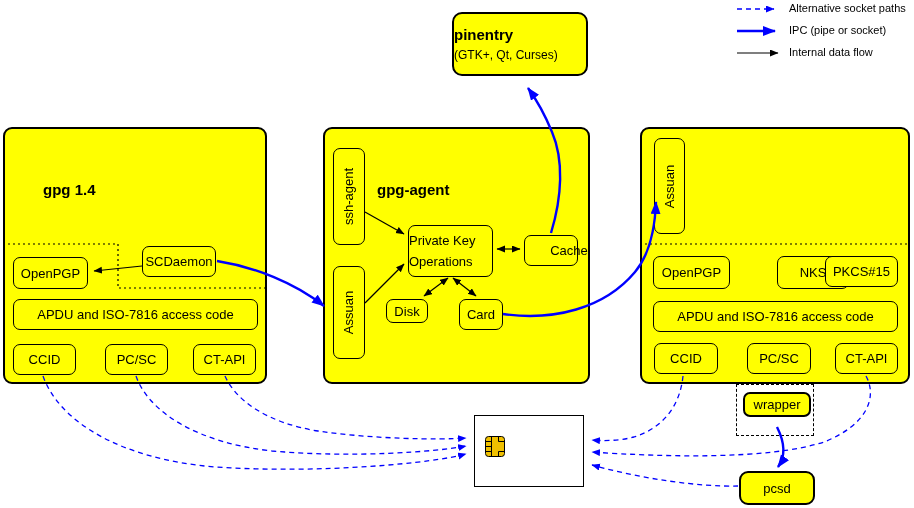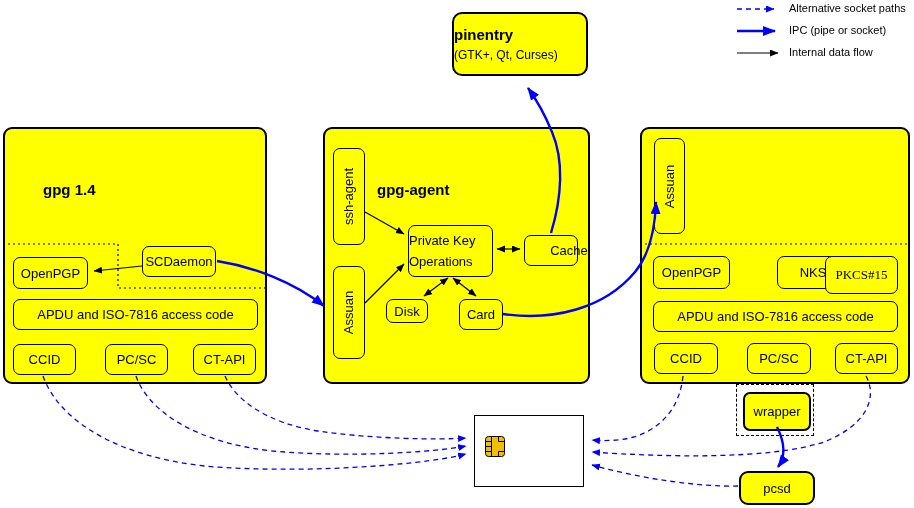--- a/index.html
+++ b/index.html
@@ -28,21 +28,21 @@
     background:#ffff00; border:2.5px solid #000; border-radius:10px;
     box-sizing:border-box; display:flex; flex-direction:column;
     justify-content:center; z-index:3;
   }
   .pinentry .t { font-weight:bold; font-size:15px; }
   .pinentry .s { font-size:12px; margin-top:5px; }
   .dashedrect {
     position:absolute; left:736px; top:384px; width:78px; height:52px;
     border:1.6px dashed #000; box-sizing:border-box; z-index:2;
   }
-  .wrapperbox { left:743px; top:392px; width:68px; height:39px; border-width:2px; }
+  .wrapperbox { left:743px; top:392px; width:68px; height:25px; border-width:2px; }
   .pcsdbox   { left:739px; top:471px; width:76px; height:34px; border-width:2.4px; border-radius:9px; }
   .smartcard {
     position:absolute; left:474px; top:415px; width:110px; height:72px;
     background:#ffffff; border:1.6px solid #000; box-sizing:border-box; z-index:3;
   }
   .chip { position:absolute; left:10px; top:20px; }
   .overlay { position:absolute; left:0; top:0; z-index:4; pointer-events:none; }
   .legendlabel {
     position:absolute; left:789px; font-size:11px; white-space:nowrap; z-index:3;
   }
@@ -83,21 +83,21 @@
   </div>
   <div class="node" style="left:524px; top:235px; width:54px; height:31px;padding-left:36px;">Cache</div>
   <div class="node" style="left:386px; top:299px; width:42px; height:24px;">Disk</div>
   <div class="node" style="left:459px; top:299px; width:44px; height:31px;">Card</div>
 
   <div class="node vnode" style="left:654px; top:138px; width:31px; height:96px;">
     <span>Assuan</span>
   </div>
   <div class="node" style="left:653px; top:256px; width:77px; height:33px;">OpenPGP</div>
   <div class="node" style="left:741px; top:256px; width:72px; height:33px;margin-left:36px;">NKS</div>
-  <div class="node" style="left:825px; top:256px; width:73px; height:38px;font-family:Liberation Serif, serif;">PKCS#15</div>
+  <div class="node" style="left:825px; top:256px; width:73px; height:31px;">PKCS#15</div>
   <div class="node" style="left:653px; top:301px; width:245px; height:31px;">APDU and ISO-7816 access code</div>
   <div class="node" style="left:654px; top:343px; width:64px; height:31px;">CCID</div>
   <div class="node" style="left:747px; top:343px; width:64px; height:31px;">PC/SC</div>
   <div class="node" style="left:835px; top:343px; width:63px; height:31px;">CT-API</div>
 
   <div class="dashedrect"></div>
   <div class="node wrapperbox">wrapper</div>
   <div class="node pcsdbox">pcsd</div>
 
   <div class="smartcard">

